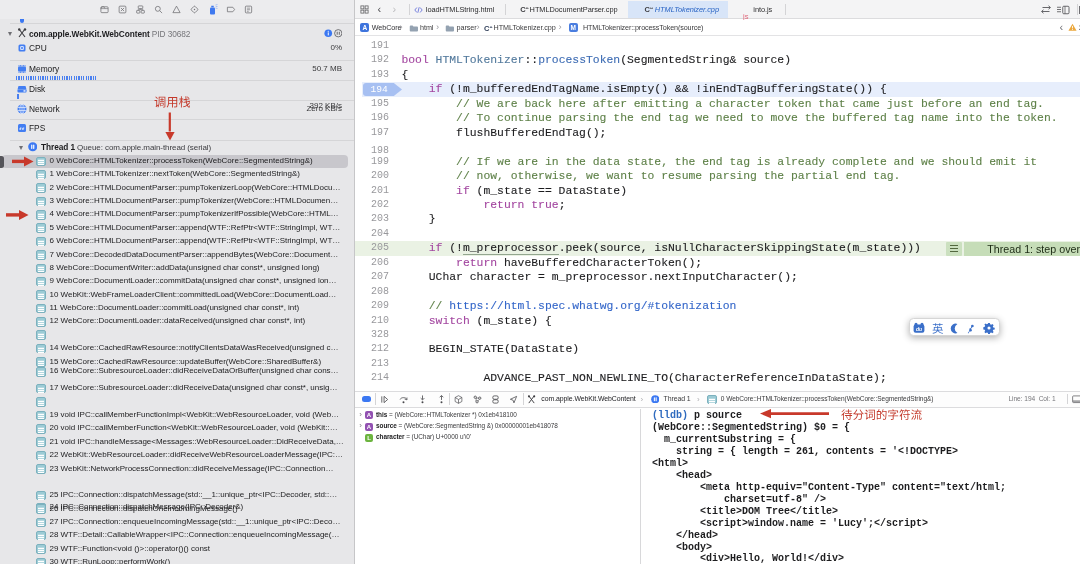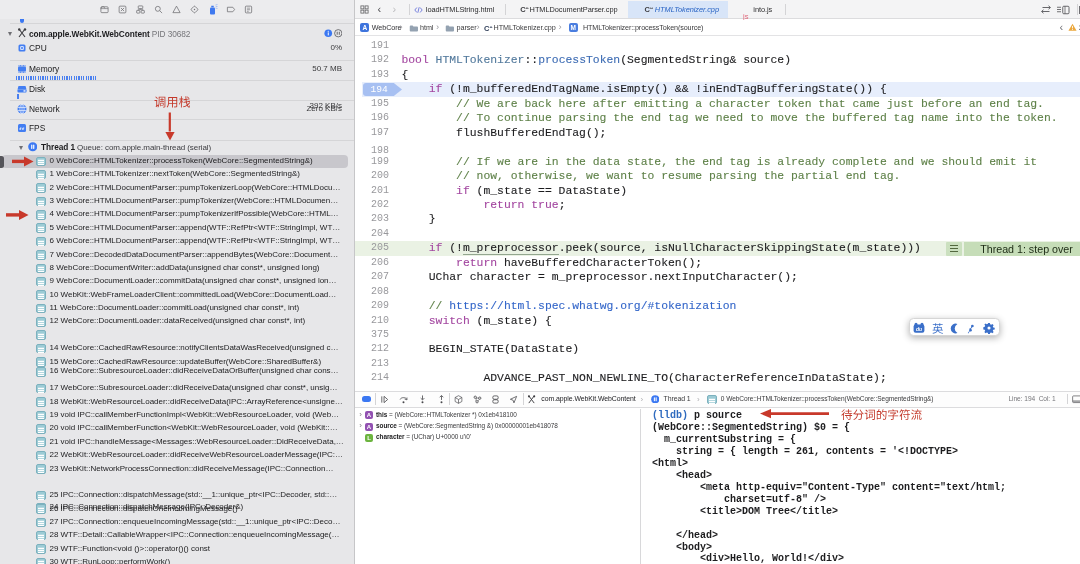--- a/index.html
+++ b/index.html
@@ -47,21 +47,21 @@
 .lnum { position:absolute; font-family:"Liberation Mono",monospace; width:34px; left:355px; height:14.45px; line-height:14.45px; font-size:10px; text-align:right; color:#98989c; }
 .hl-blue { position:absolute; left:362px; width:718px; height:14.45px; background:#e7eefc; }
 .hl-green { position:absolute; left:355px; width:725px; height:14.45px; background:#eaf2e4; }
 .bp { position:absolute; font-family:"Liberation Mono",monospace; left:362.5px; width:40px; height:13.5px; background:#a7c0f2; border-radius:3px; color:#fff; font-size:9.6px; text-align:left; padding-left:8px; line-height:13.5px; clip-path:polygon(0 0, 31px 0, 39.5px 6.75px, 31px 13.5px, 0 13.5px); }
 .kw { color:#a347a0; } .cls { color:#52799c; } .fn { color:#3d6cb4; }
 .cm { color:#5e8048; } .lnk { color:#3366c9; } .str { color:#c41a16; }
 .ulx { border-bottom:1px solid #93a68f; }
 .tb-ham { position:absolute; left:946px; width:16px; height:14px; background:#cbe0bf; border-radius:1px; }
 .tb-ham i { display:block; margin:3.5px auto 0; width:8px; height:7px; border-top:1.3px solid #53683f; border-bottom:1.3px solid #53683f; }
 .tb-ham i b { display:block; margin-top:2.2px; width:8px; height:1.3px; background:#53683f; }
-.tb-main { position:absolute; left:964px; width:116px; height:14px; background:#c6ddb8; color:#1d2b15; font-size:10.7px; font-family:"Liberation Sans"; text-align:center; padding-left:9px; line-height:14px; }
+.tb-main { position:absolute; left:964px; width:116px; height:14px; background:#c6ddb8; color:#1d2b15; font-size:10.7px; font-family:"Liberation Sans"; text-align:right; padding-left:9px; line-height:14px; }
 
 
 #dbgbar { position:absolute; left:355px; top:390.5px; width:725px; height:17px; background:#fdfdfd; border-top:1px solid #dcdcde; border-bottom:1px solid #dcdcde; }
 .dtxt { position:absolute; top:395.4px; font-size:6.9px; letter-spacing:-0.06px; color:#3a3a3c; white-space:nowrap; }
 .dsep { position:absolute; top:394.5px; font-size:8px; color:#aeaeb2; }
 
 
 #dbgarea { position:absolute; left:355px; top:408.5px; width:725px; height:155.5px; background:#fff; }
 #condiv { position:absolute; left:640px; top:408.5px; width:1px; height:155.5px; background:#d8d8da; }
 .vrow { position:absolute; left:356px; font-size:6.45px; letter-spacing:-0.06px; color:#3a3a3c; white-space:nowrap; }
@@ -302,21 +302,20 @@
       <div class="srow" style="top:381.89px">
         <span class="fico">
           <span class="fico2"></span>
         </span>
         <span class="stext">17 WebCore::SubresourceLoader::didReceiveData(unsigned char const*, unsig…</span>
       </div>
       <div class="srow" style="top:395.26px">
         <span class="fico">
           <span class="fico2"></span>
         </span>
-        <span class="stext">18 WebKit::WebResourceLoader::didReceiveData(IPC::ArrayReference&lt;unsigne…</span>
       </div>
       <div class="srow" style="top:408.63px">
         <span class="fico">
           <span class="fico2"></span>
         </span>
         <span class="stext">19 void IPC::callMemberFunctionImpl&lt;WebKit::WebResourceLoader, void (Web…</span>
       </div>
       <div class="srow" style="top:422.00px">
         <span class="fico">
           <span class="fico2"></span>
@@ -435,21 +434,21 @@
     <div class="lnum" style="top:255.75px">206</div>
     <div class="cline" style="top:255.75px">        <span class="kw">return</span> haveBufferedCharacterToken();</div>
     <div class="lnum" style="top:270.20px">207</div>
     <div class="cline" style="top:270.20px">    UChar character = m_preprocessor.nextInputCharacter();</div>
     <div class="lnum" style="top:284.65px">208</div>
     <div class="cline" style="top:284.65px"></div>
     <div class="lnum" style="top:299.10px">209</div>
     <div class="cline" style="top:299.10px">    <span class="cm">// </span><span class="lnk">https://html.spec.whatwg.org/#tokenization</span></div>
     <div class="lnum" style="top:313.55px">210</div>
     <div class="cline" style="top:313.55px">    <span class="kw">switch</span> (m_state) {</div>
-    <div class="lnum" style="top:328.00px">375</div>
+    <div class="lnum" style="top:328.00px">328</div>
     <div class="cline" style="top:328.00px"></div>
     <div class="lnum" style="top:342.45px">212</div>
     <div class="cline" style="top:342.45px">    BEGIN_STATE(DataState)</div>
     <div class="lnum" style="top:356.90px">213</div>
     <div class="lnum" style="top:371.35px">214</div>
     <div class="cline" style="top:371.35px">            ADVANCE_PAST_NON_NEWLINE_TO(CharacterReferenceInDataState);</div>
     <div class="tb-ham" style="top:241.50px">
       <i>
         <b></b>
       </i>
@@ -598,20 +597,21 @@
 
   <div class="conline" style="top:410.30px"><span class="lldb">(lldb)</span> p source</div>
     <div class="conline" style="top:422.23px">(WebCore::SegmentedString) $0 = {</div>
     <div class="conline" style="top:434.16px">  m_currentSubstring = {</div>
     <div class="conline" style="top:446.09px">    string = { length = 261, contents = '&lt;!DOCTYPE&gt;</div>
     <div class="conline" style="top:458.02px">&lt;html&gt;</div>
     <div class="conline" style="top:469.95px">    &lt;head&gt;</div>
     <div class="conline" style="top:481.88px">        &lt;meta http-equiv="Content-Type" content="text/html;</div>
     <div class="conline" style="top:493.81px">            charset=utf-8" /&gt;</div>
     <div class="conline" style="top:505.74px">        &lt;title&gt;DOM Tree&lt;/title&gt;</div>
+    <div class="conline" style="top:517.67px">        &lt;script&gt;window.name = 'Lucy';&lt;/script&gt;</div>
     <div class="conline" style="top:529.60px">    &lt;/head&gt;</div>
     <div class="conline" style="top:541.53px">    &lt;body&gt;</div>
     <div class="conline" style="top:553.46px">        &lt;div&gt;Hello, World!&lt;/div&gt;</div>
 
 <svg style="position:absolute;left:755px;top:408px;pointer-events:none" width="80" height="12" viewBox="0 0 80 12">
  <g fill="#c8392b" stroke="#c8392b">
   <path d="M12 5.6h62" stroke-width="2.6" fill="none"></path>
   <path d="M5 5.6l11-4.6v9.2z" stroke="none"></path>
  </g>
 </svg>

